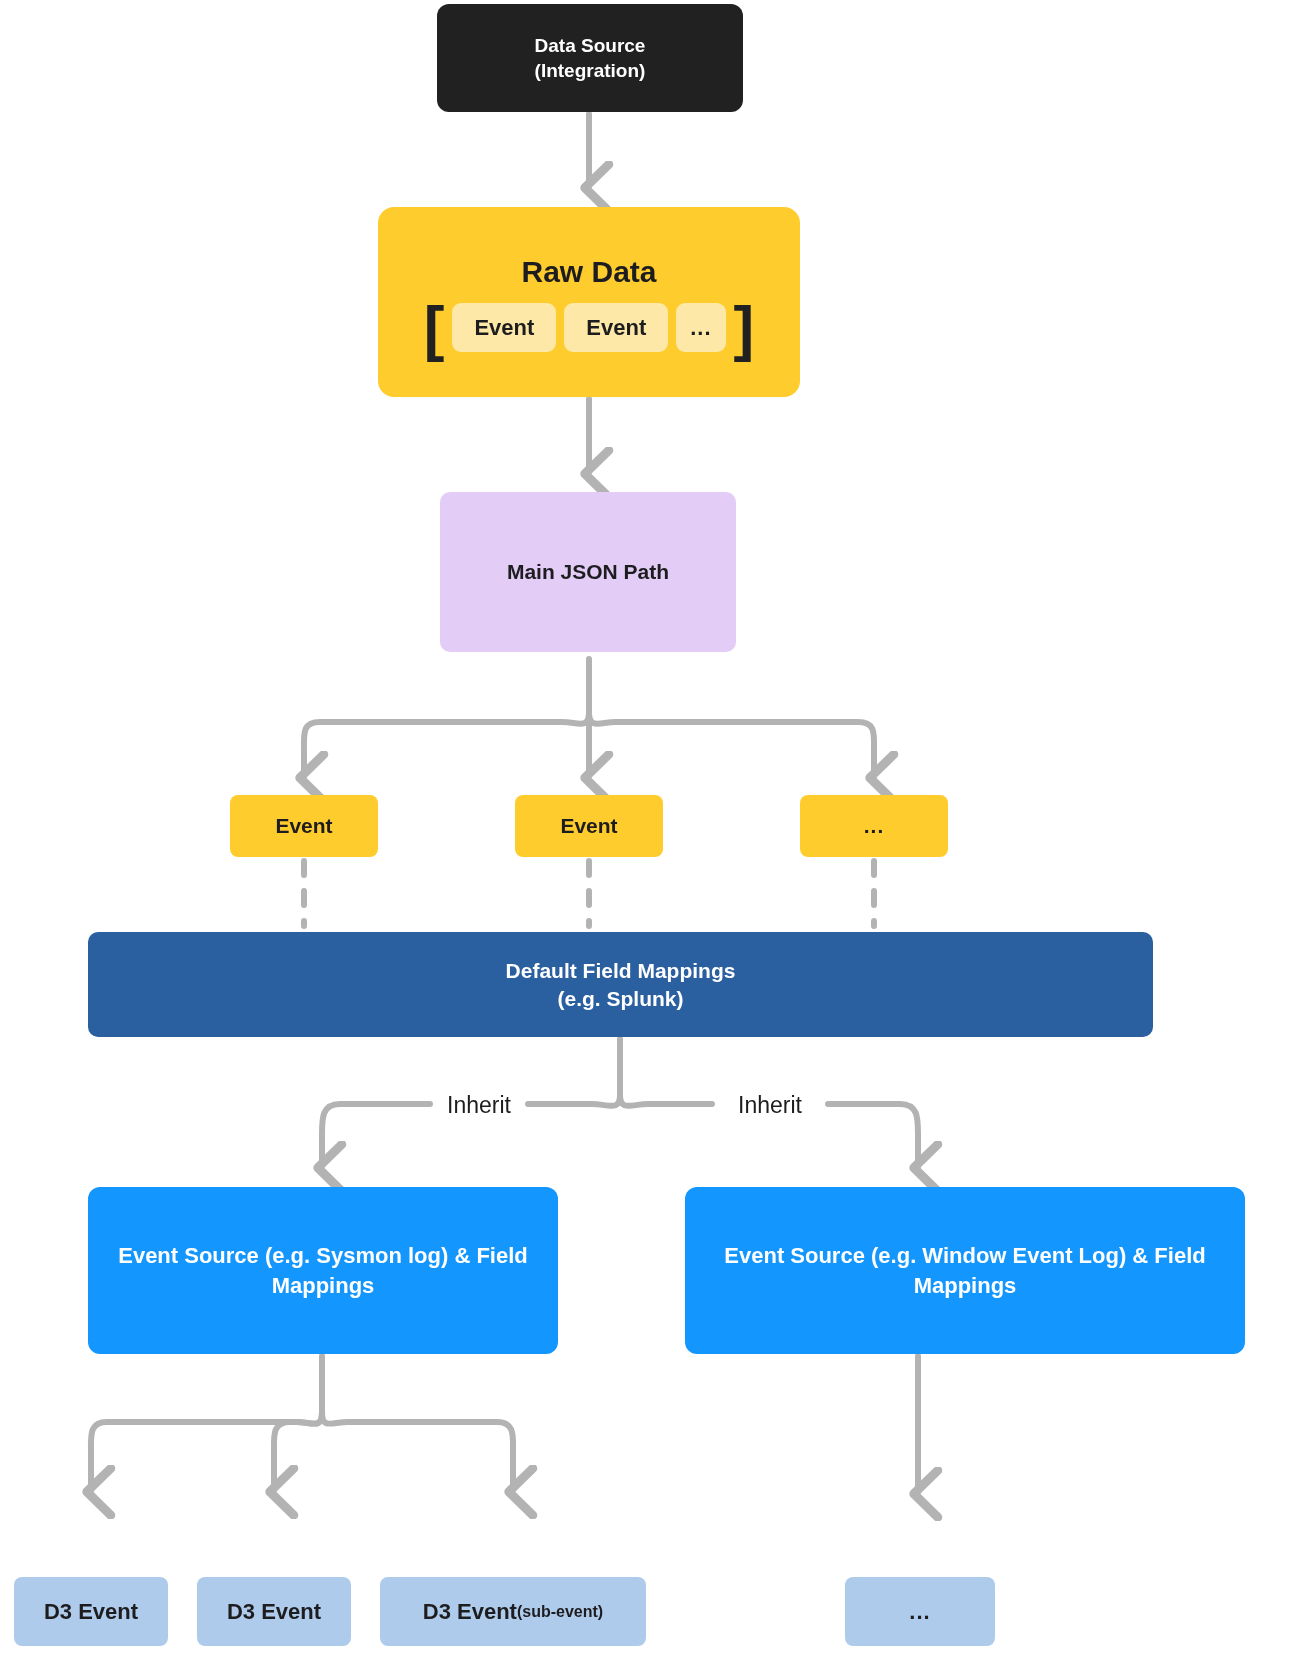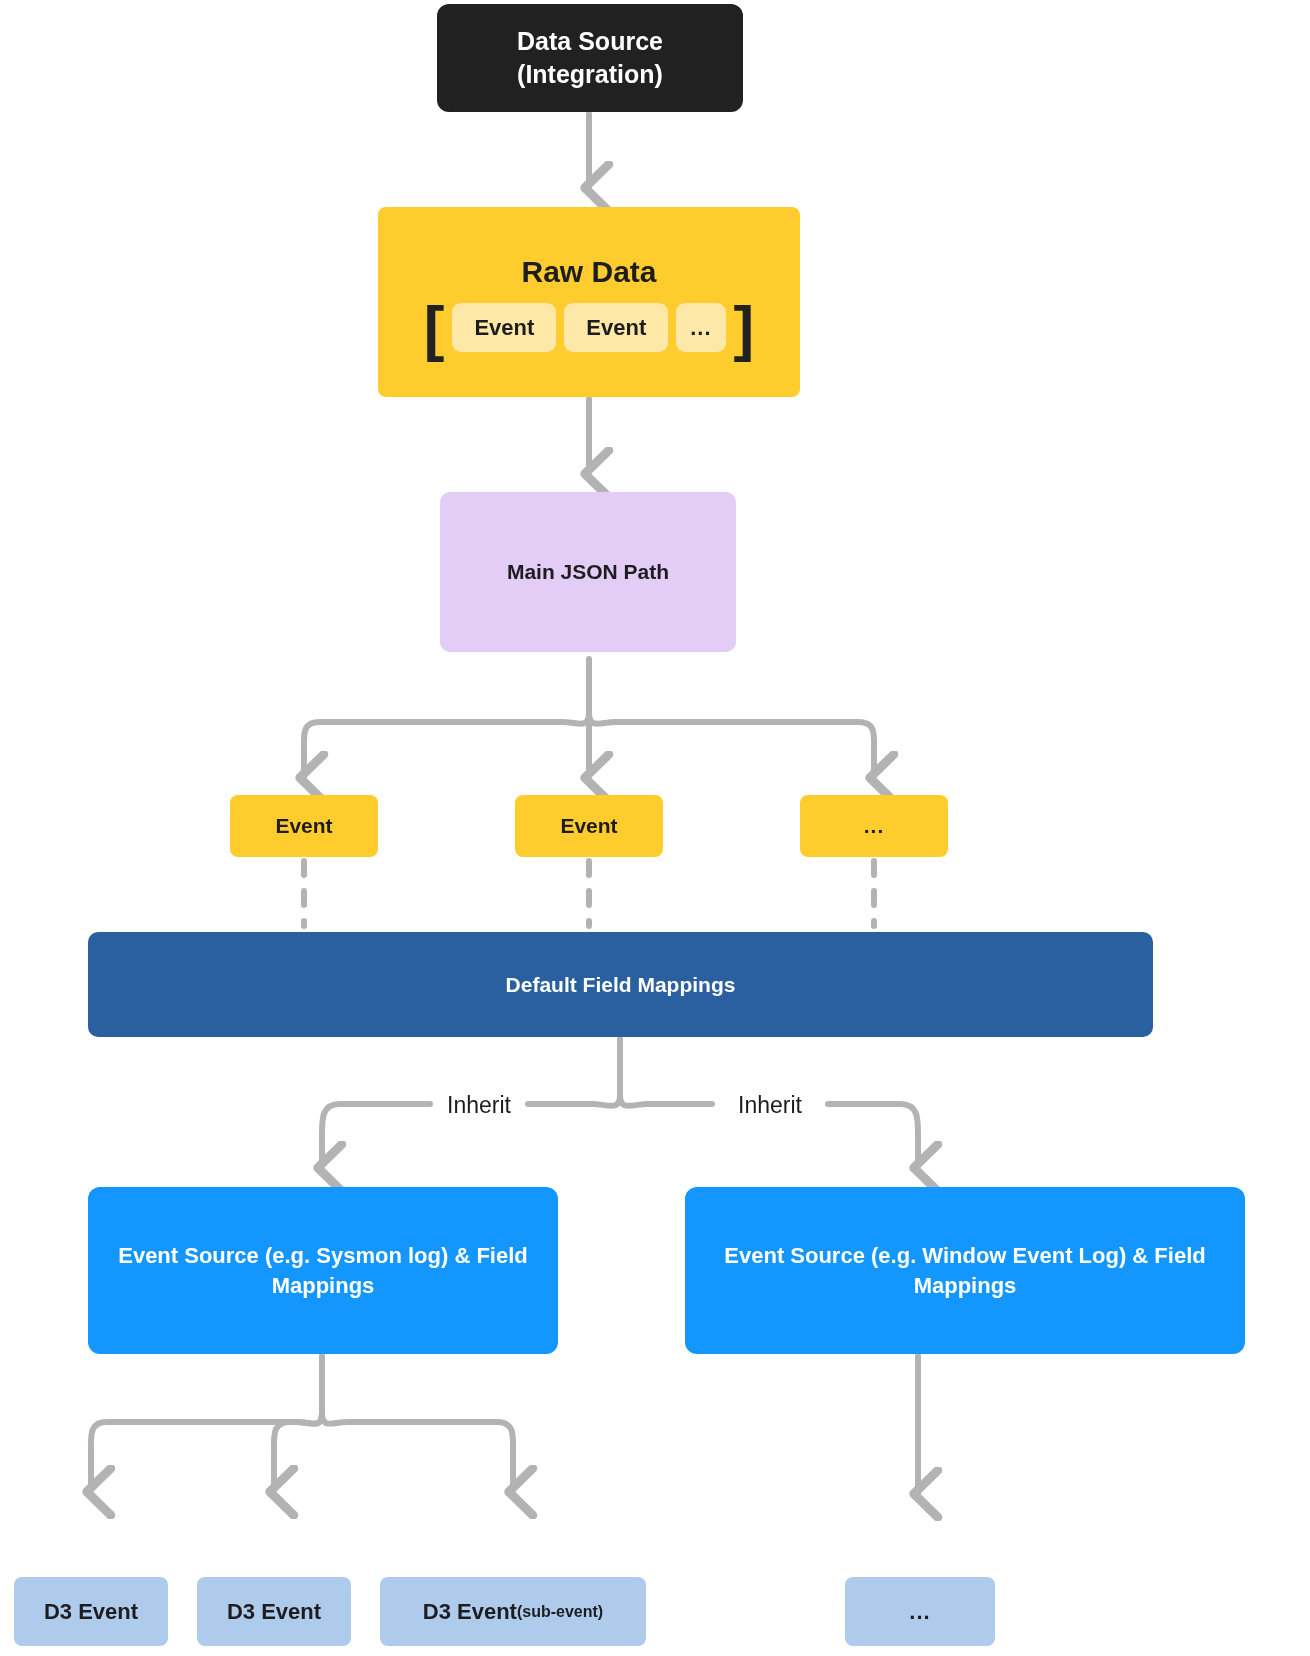--- a/index.html
+++ b/index.html
@@ -31,29 +31,29 @@
     text-align: center;
     line-height: 1.32;
   }
 
   
   .n-source {
     left: 437px; top: 4px; width: 306px; height: 108px;
     background: #212121;
     color: #ffffff;
     border-radius: 12px;
-    font-size: 25px;
+    font-size: 19px;
     font-weight: bold;
   }
 
   
   .n-rawdata {
     left: 378px; top: 207px; width: 422px; height: 190px;
     background: #FFCC2E;
-    border-radius: 8px;
+    border-radius: 16px;
     flex-direction: column;
     justify-content: center;
   }
   .n-rawdata .title {
     color: #1d1d1f;
     font-size: 30px;
     font-weight: bold;
     margin-bottom: 12px;
   }
   .bracket-row {
@@ -232,20 +232,21 @@
   <div class="node n-eventrow ev2">
     <span>Event</span>
   </div>
   <div class="node n-eventrow ev3">
     <span class="dots-small">...</span>
   </div>
 
   <div class="node n-defaults">
     <div class="inner">
       <div>Default Field Mappings</div>
+      <div>(e.g. Splunk)</div>
     </div>
   </div>
 
   <div class="node n-eventsource es-left">
     <div>
       <span>Event Source (e.g. Sysmon log) &amp;</span>
       <span>Field Mappings</span>
     </div>
   </div>
   <div class="node n-eventsource es-right">

